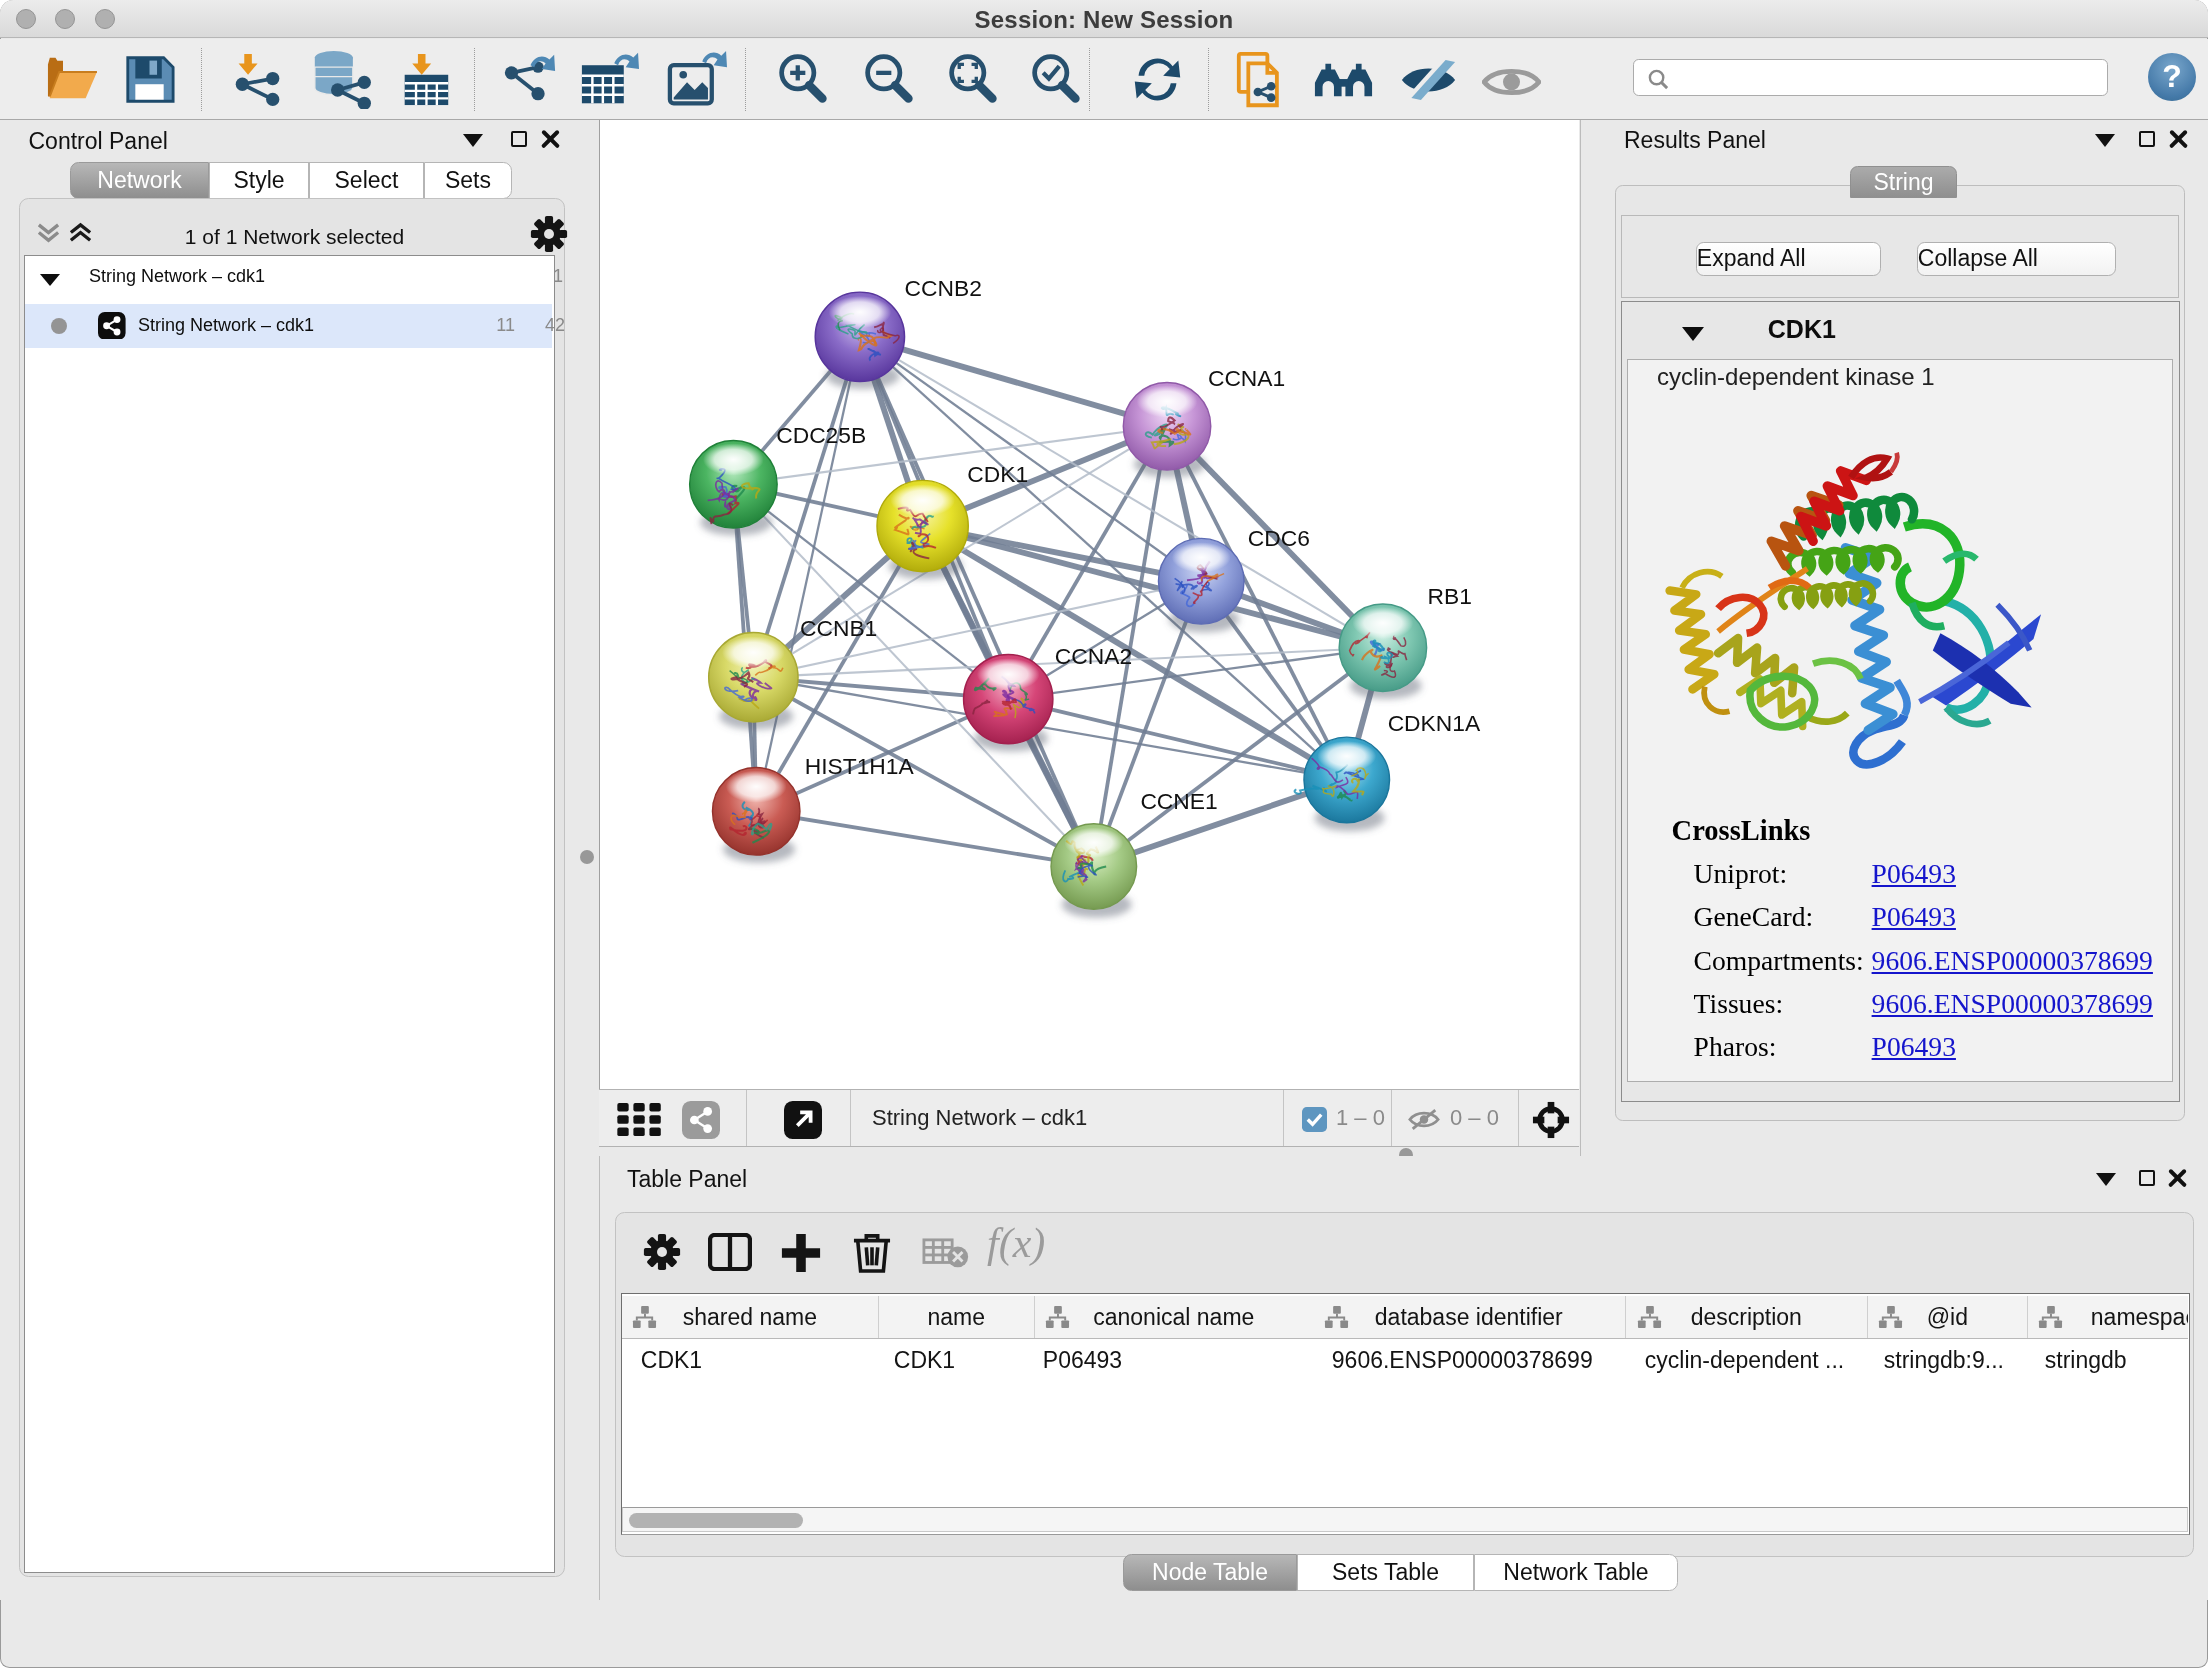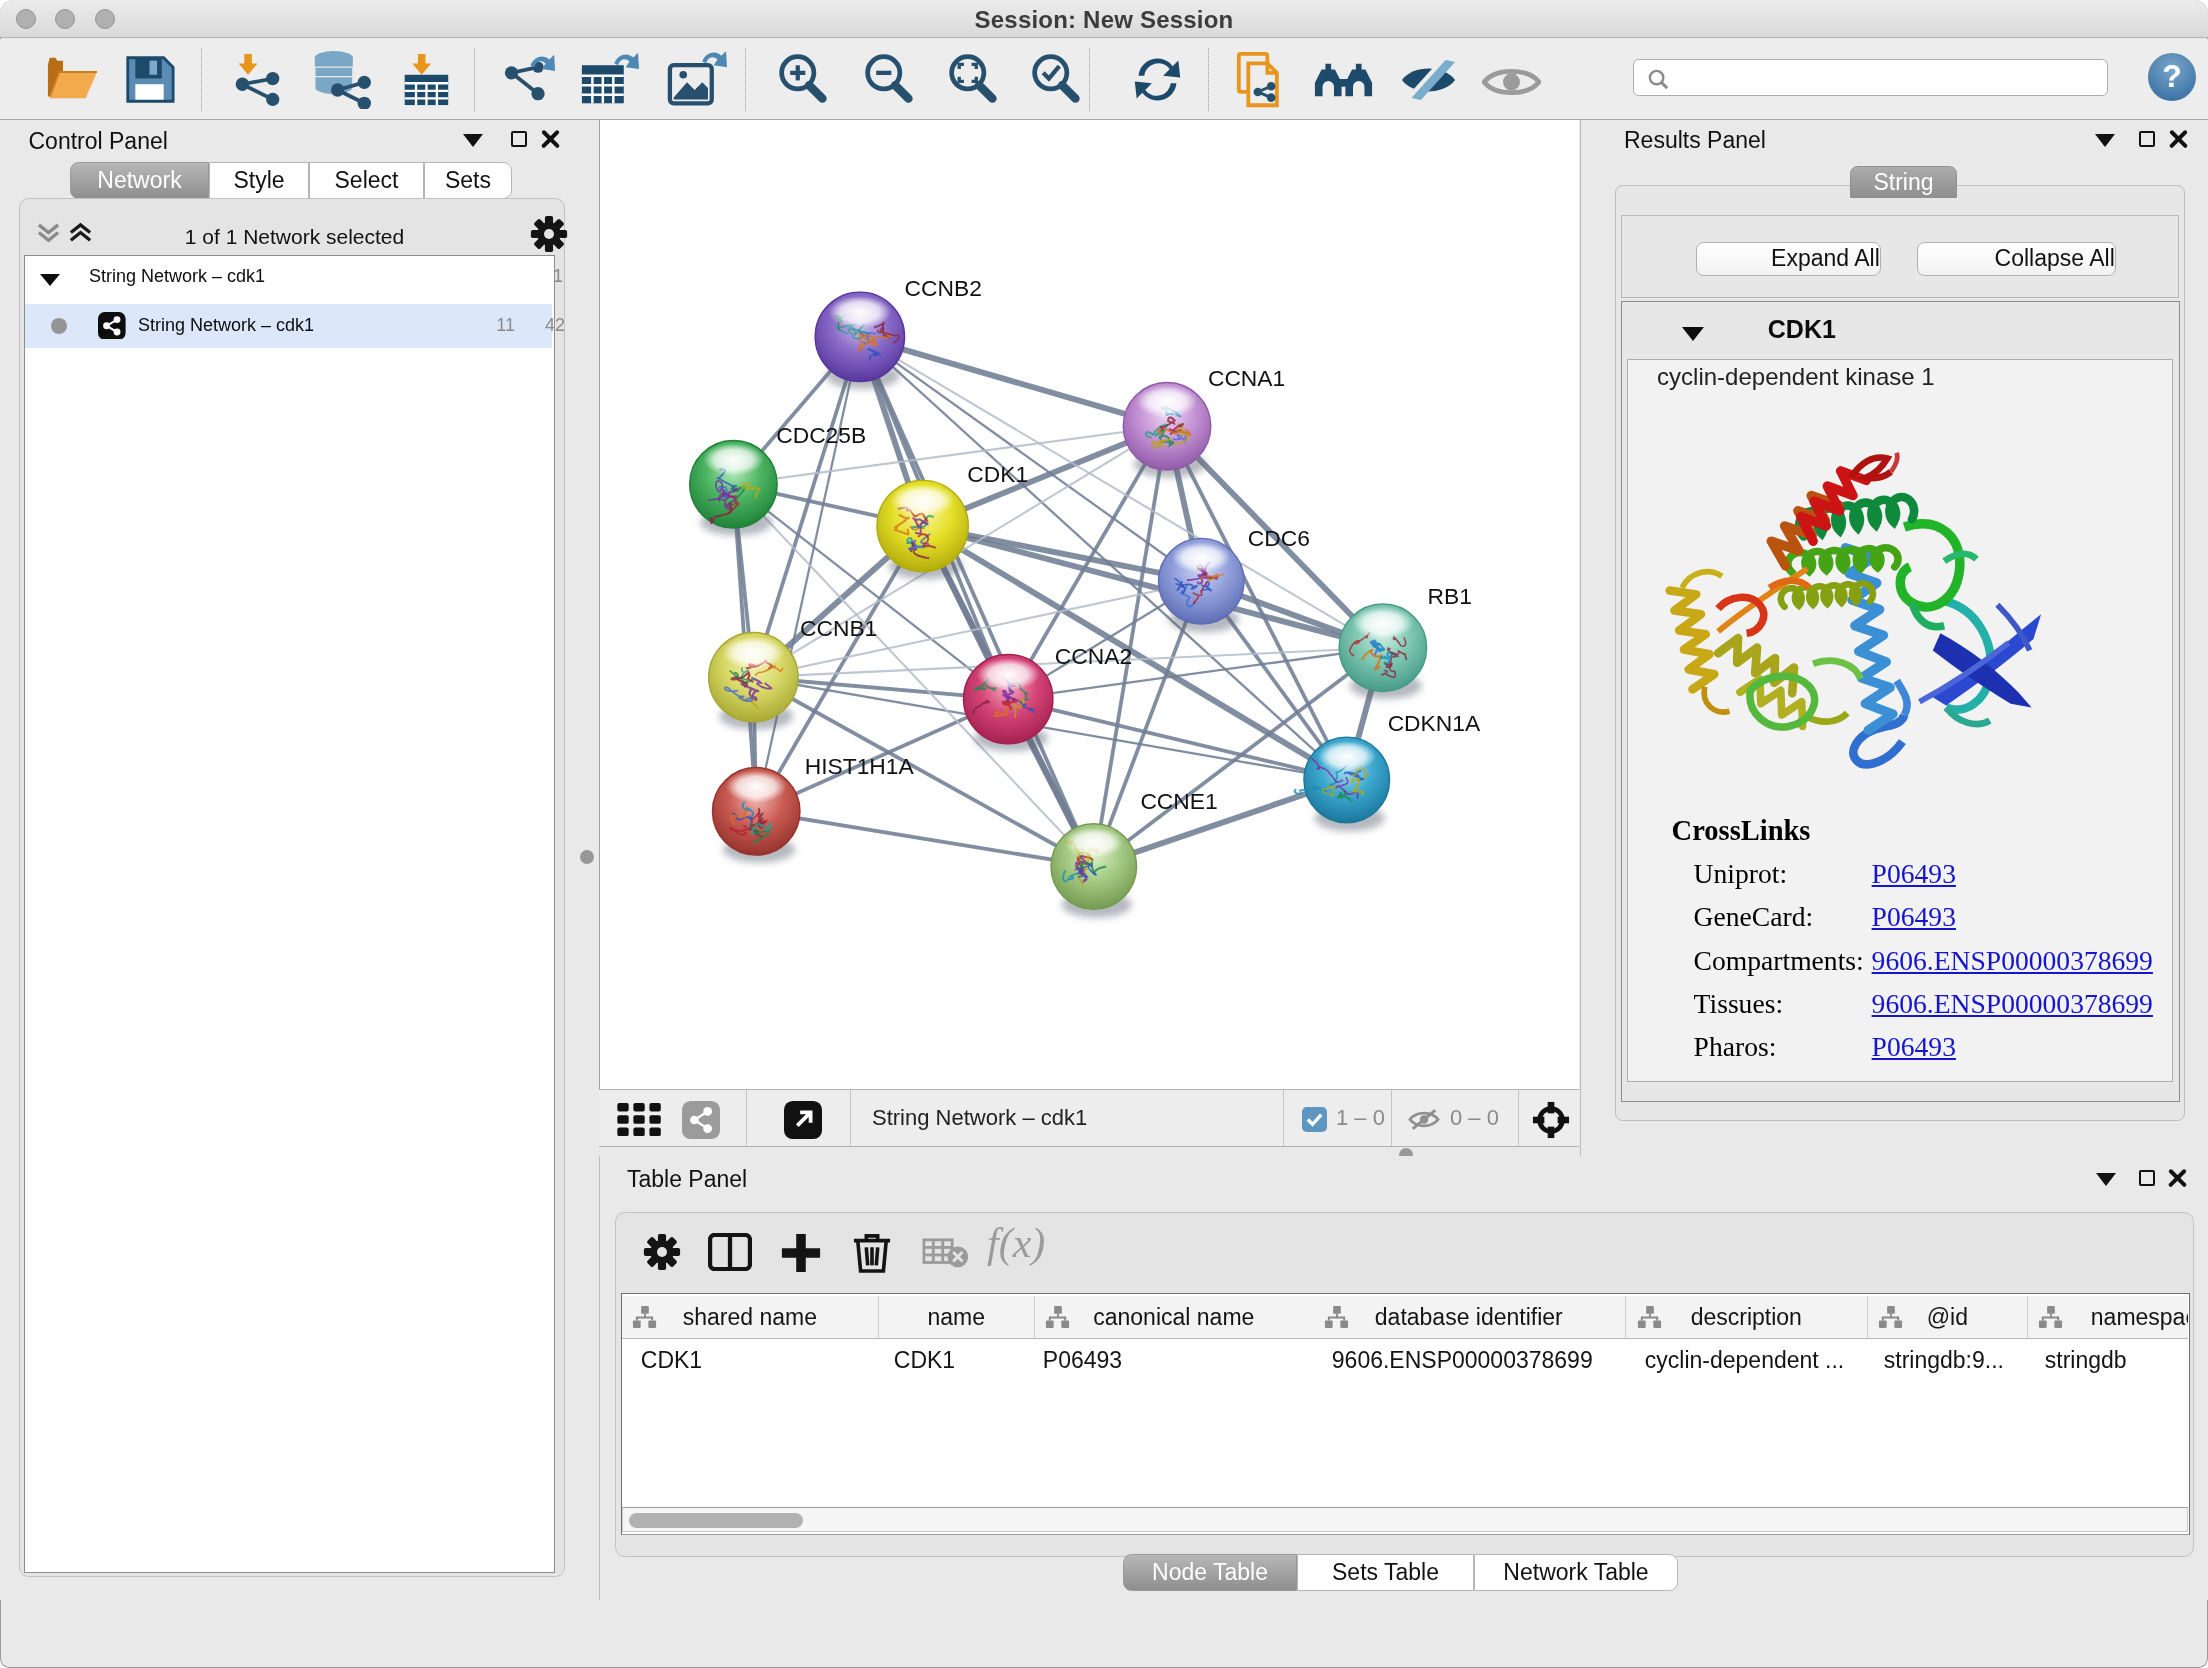--- a/index.html
+++ b/index.html
@@ -31,21 +31,21 @@
 #treerow2 { left:0; top:48px; width:527px; height:44px; background:#dce7fa; }
 .graytxt { color:#8a8a8a; }
 
 #canvas { left:599px; top:120px; width:980px; height:969px; background:#ffffff; border-left:1px solid #a0a0a0; }
 #cstatus { left:599px; top:1089px; width:980px; height:58px; background:#ededed; border-top:1px solid #b2b2b2; border-bottom:1px solid #b2b2b2; }
 .vsep { top:0px; width:0; height:56px; border-left:1px solid #c4c4c4; }
 
 #rpanel { left:1580px; top:120px; width:629px; height:1036px; background:#e9e9e9; border-left:1px solid #bcbcbc; }
 #stringtab { z-index:5; left:269px; top:46px; width:107px; height:32px; background:linear-gradient(#ababab,#8f8f8f); border:1px solid #909090; border-radius:7.6px 7.6px 0 0; color:#fff; font-size:23px; text-align:center; line-height:30px; }
 #rcontainer { z-index:1; left:34px; top:65px; width:570px; height:936px; background:#e7e7e7; border:1px solid #bdbdbd; border-radius:7.6px; }
-.rbtn { top:54px; height:34px; background:linear-gradient(#ffffff,#f2f2f2); border:1px solid #b0b0b0; border-radius:7.6px; font-size:23px; color:#111; text-align:right; line-height:31px; }
+.rbtn { top:54px; height:34px; background:linear-gradient(#ffffff,#f2f2f2); border:1px solid #b0b0b0; border-radius:7.6px; font-size:23px; color:#111; text-align:left; line-height:31px; }
 #expwrap { left:4.8px; top:28.5px; width:558px; height:83px; border:1px solid #b9b9b9; background:#e7e7e7; }
 #cdk1box { left:4.8px; top:115px; width:559px; height:801px; border:1.9px solid #8c8c8c; background:#e7e7e7; }
 #cdk1inner { left:4.8px; top:57px; width:546px; height:723px; background:#f2f2f2; border:1px solid #adadad; }
 .serif { font-family:"Liberation Serif", serif; }
 .xlink { color:#1515cc; text-decoration:underline; }
 
 #tpanel { left:599px; top:1156px; width:1609px; height:444px; background:#e9e9e9; border-left:1px solid #bcbcbc; }
 #ttoolbox { left:15px; top:56px; width:1579px; height:345px; background:#e4e4e4; border:1px solid #c2c2c2; border-radius:9.5px; }
 #tgrid { left:4.8px; top:80px; width:1569px; height:242px; background:#ffffff; border:1.9px solid #6e6e6e; border-bottom:1px solid #9a9a9a; }
 .th { top:1.9px; height:43px; background:#f3f3f3; border-right:1px solid #cfcfcf; font-size:23px; color:#141414; text-align:center; line-height:43px; }

